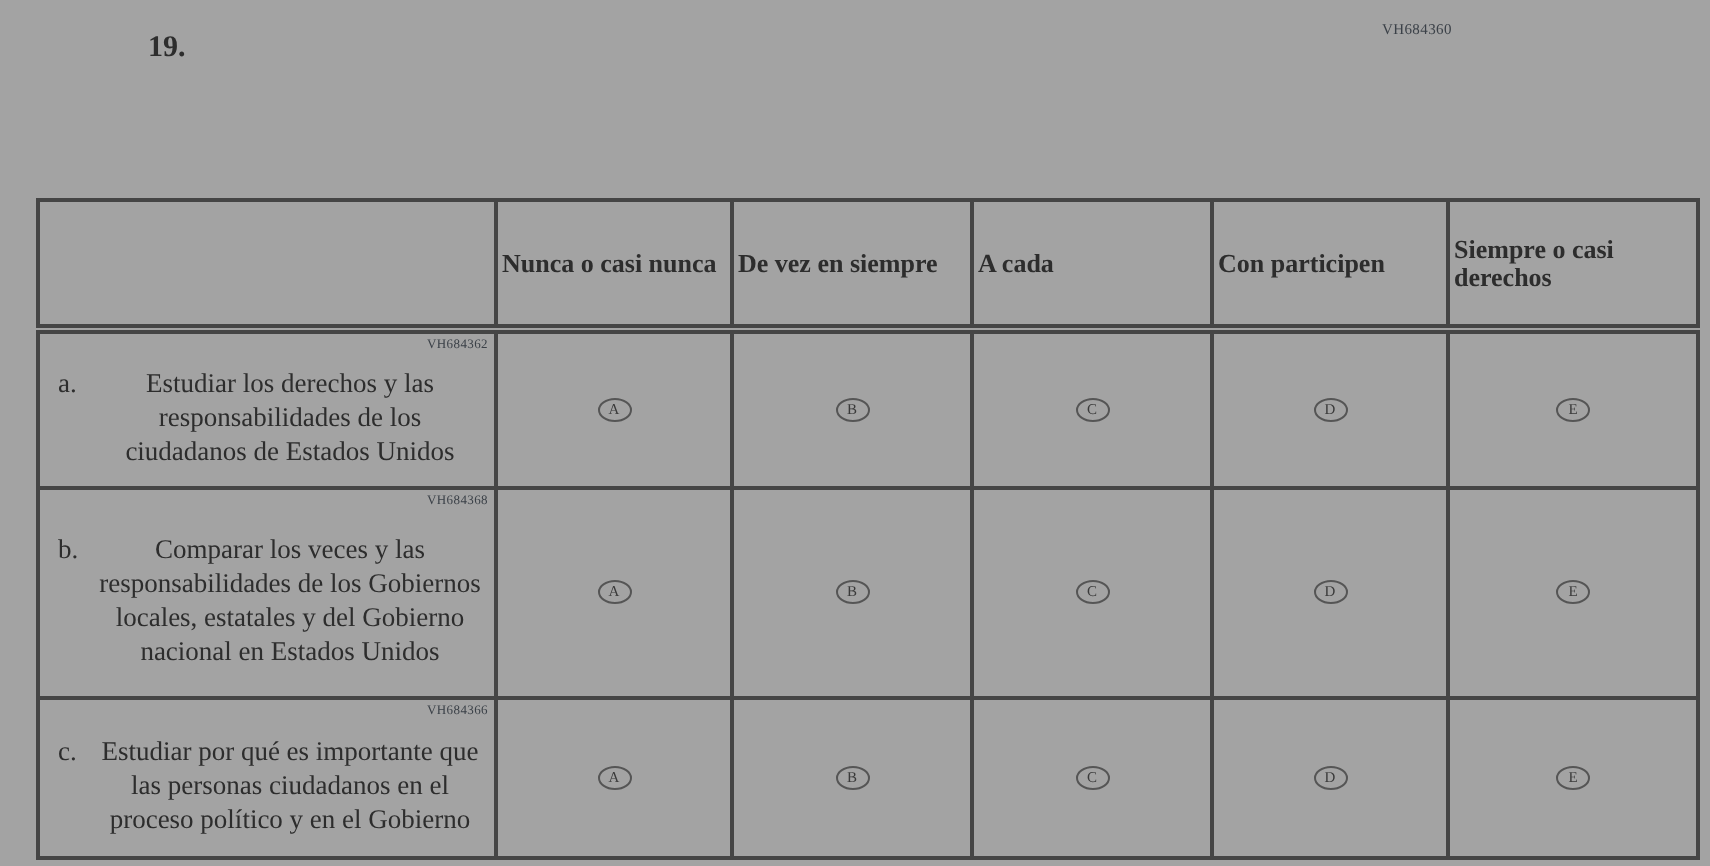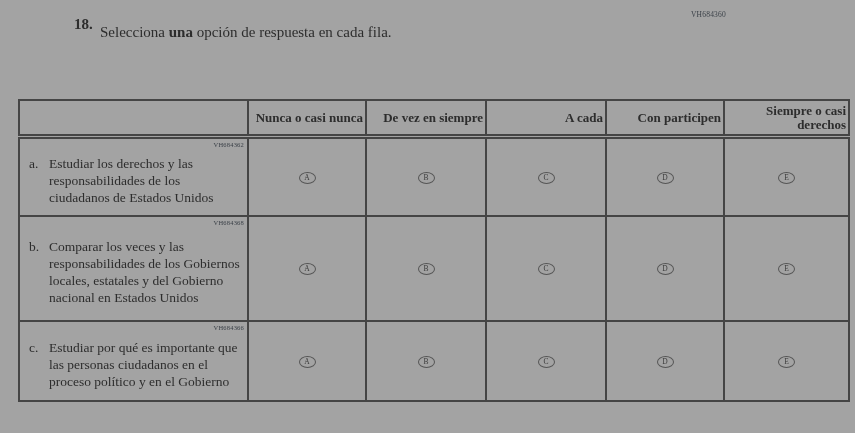--- a/index.html
+++ b/index.html
@@ -22,38 +22,38 @@
     font-size:7.5px; color:#3b4148; letter-spacing:.2px;
   }
   
   table.freq {
     position:absolute; left:18px; top:99px;
     width:830px; border-collapse:collapse; table-layout:fixed;
   }
   .freq th, .freq td { border:2px solid #454545; padding:0; }
   .freq thead th {
     font-size:13px; line-height:14px; font-weight:bold;
-    text-align:right; vertical-align:middle;
+    text-align:left; vertical-align:middle;
     height:31px;
     border-bottom:5px double #454545;
-    padding:1px 2px;
+    padding:15px 2px;
   }
   .freq tbody td { vertical-align:middle; }
   td.label-cell { position:relative; text-align:left; }
   .row-code {
     position:absolute; top:2px; right:3px;
     font-size:6.5px; color:#3b4148; letter-spacing:.2px;
   }
   .label-wrap {
     display:flex; align-items:flex-start;
     padding:10px 2px 2px 9px;
     font-size:13.5px; line-height:17px;
   }
   .row-letter { width:20px; flex:none; }
-  .row-text { width:192px; }
+  .row-text { width:192px;text-align:center; }
   td.opt-cell { text-align:center; }
   .bubble {
     display:inline-block;
     width:15px; height:10px;
     border:1px solid #555555;
     border-radius:50%;
     font-size:7.5px; line-height:10px;
     text-align:center; color:#3a3a3a;
     cursor:pointer;
     vertical-align:middle;
@@ -63,23 +63,22 @@
   tr.row-c { height:80px; }
 </style>
 </head>
 <body>
 
 <div class="page">
 
   <span class="code-top">VH684360</span>
 
   <div class="question-block">
-    <span class="q-num">18.</span>
+    <span class="q-num">19.</span>
     <div class="q-body">
-      <div class="q-instruction"><span>Selecciona </span><span class="bold">una</span><span> opción de respuesta en cada fila.</span></div>
     </div>
   </div>
 
   <table class="freq">
     <colgroup>
       <col style="width:229px">
       <col style="width:118px">
       <col style="width:120px">
       <col style="width:120px">
       <col style="width:118px">

